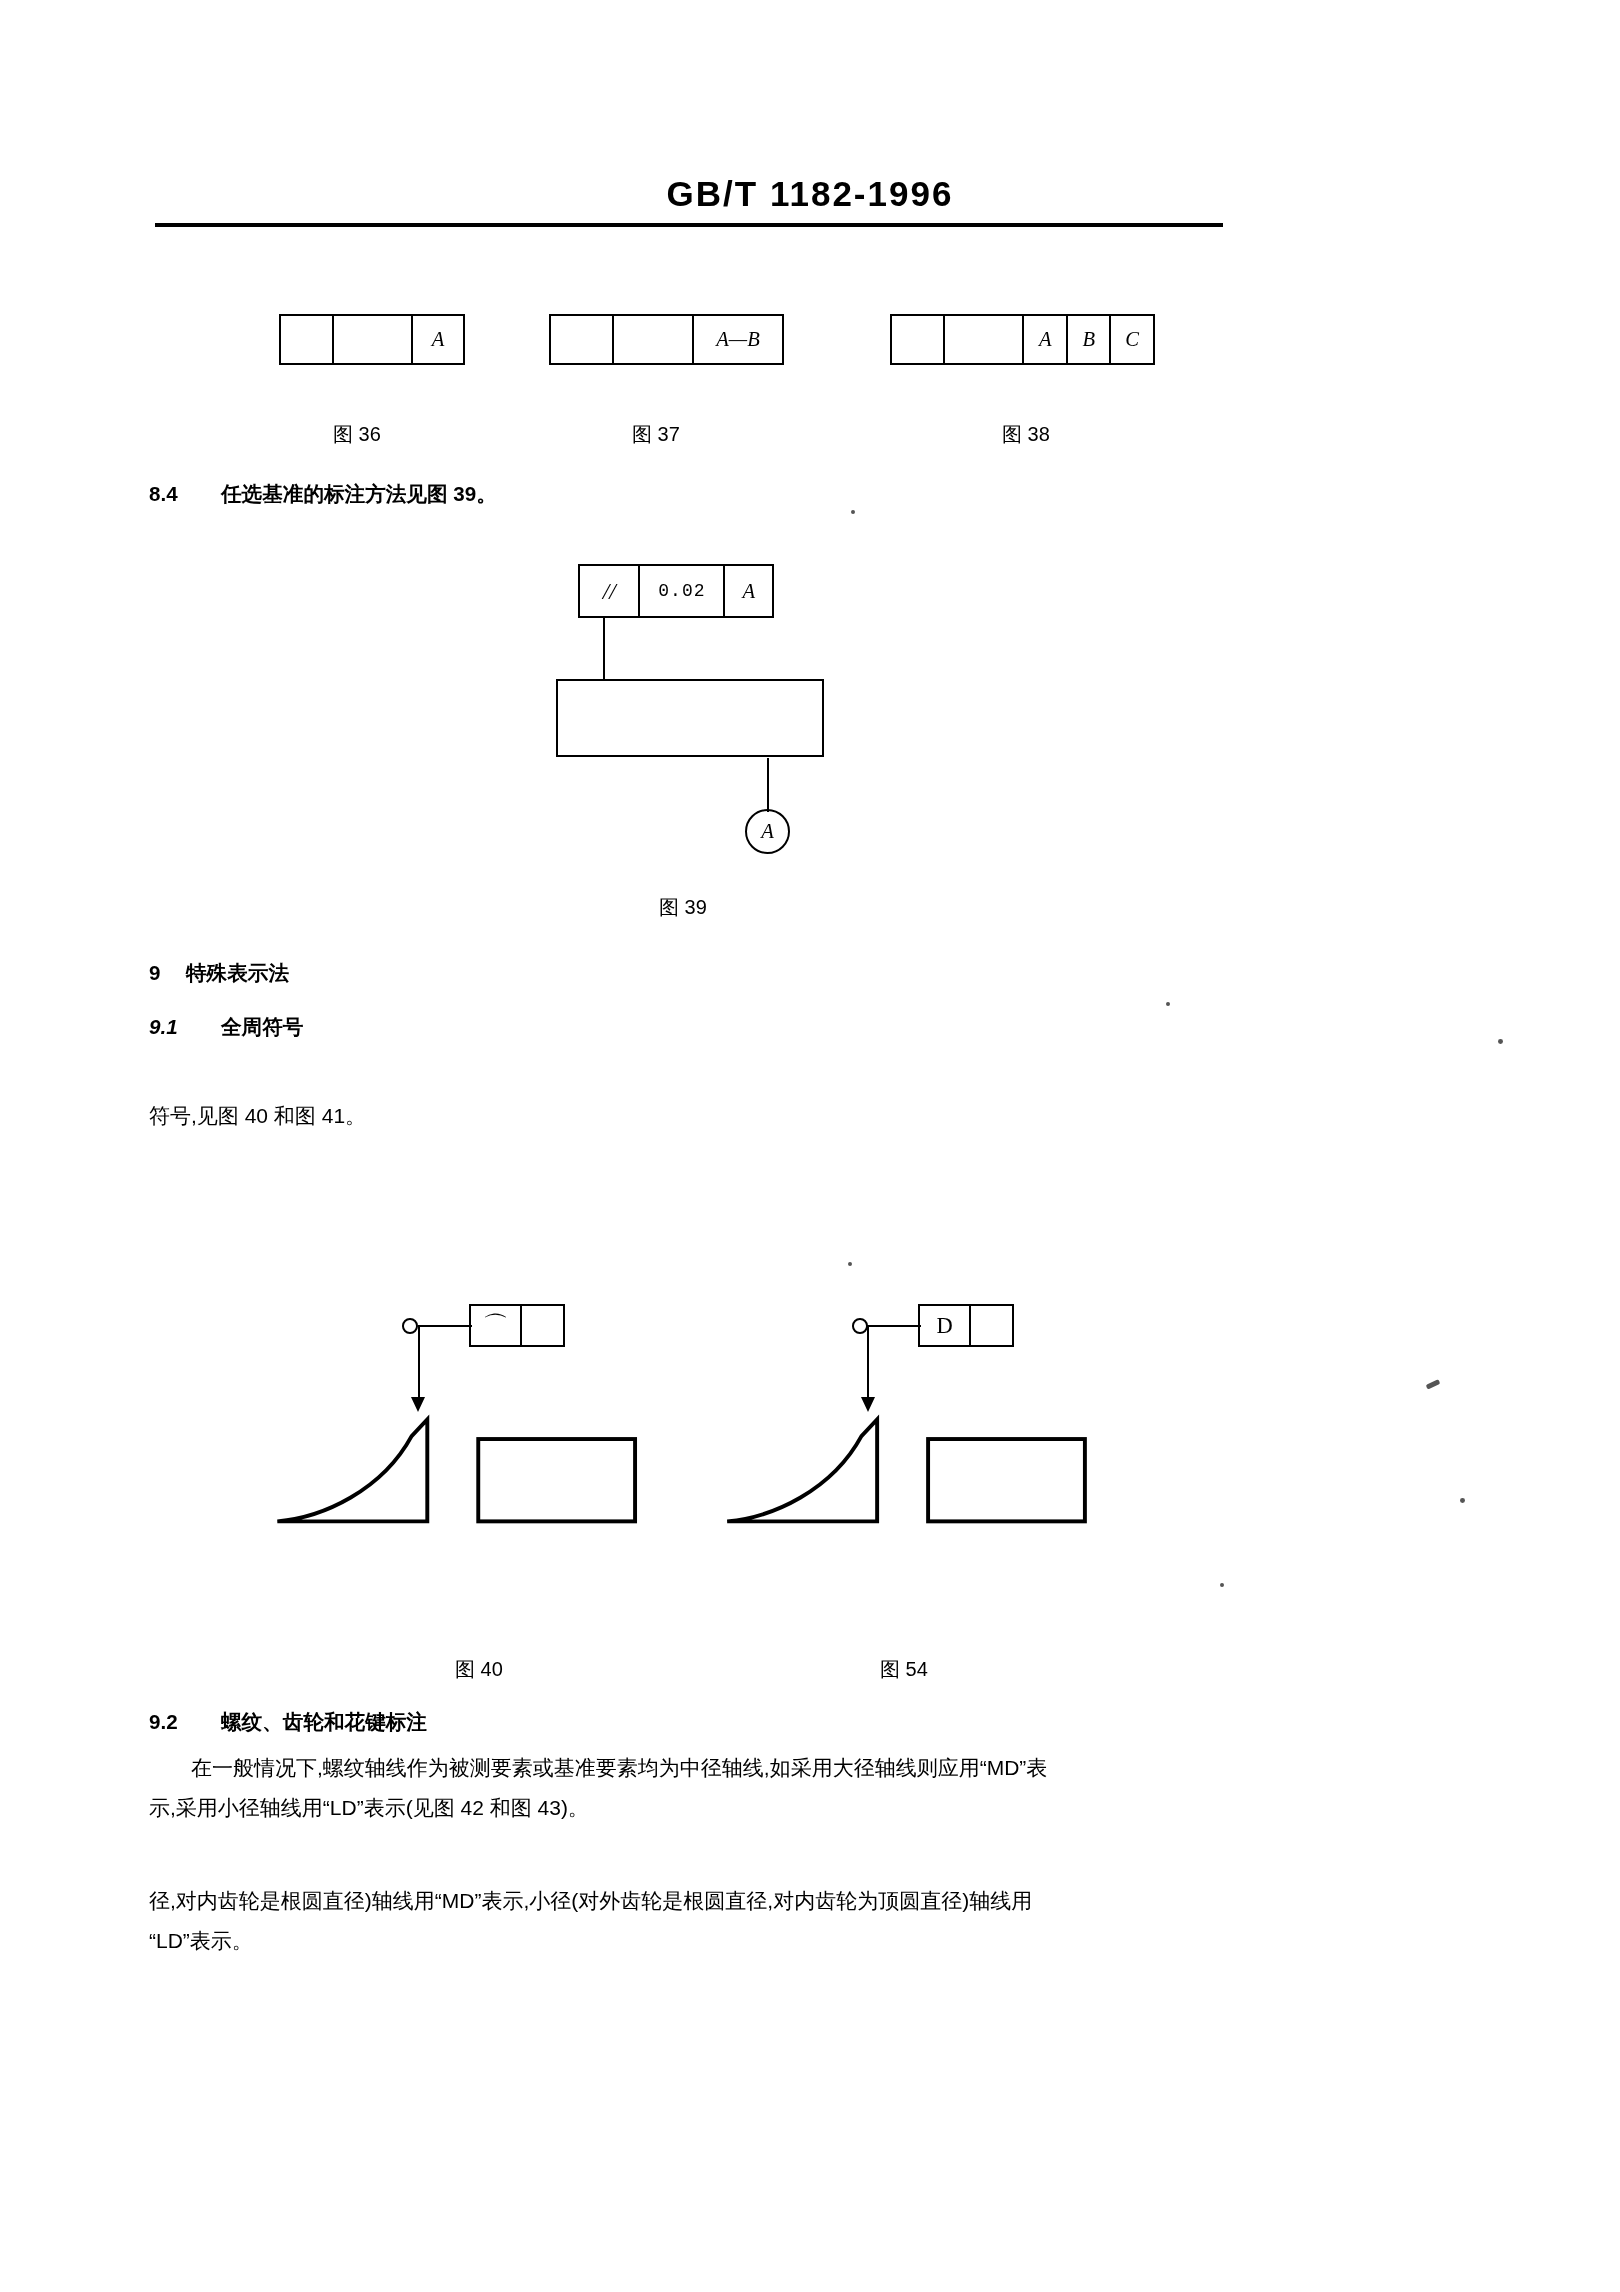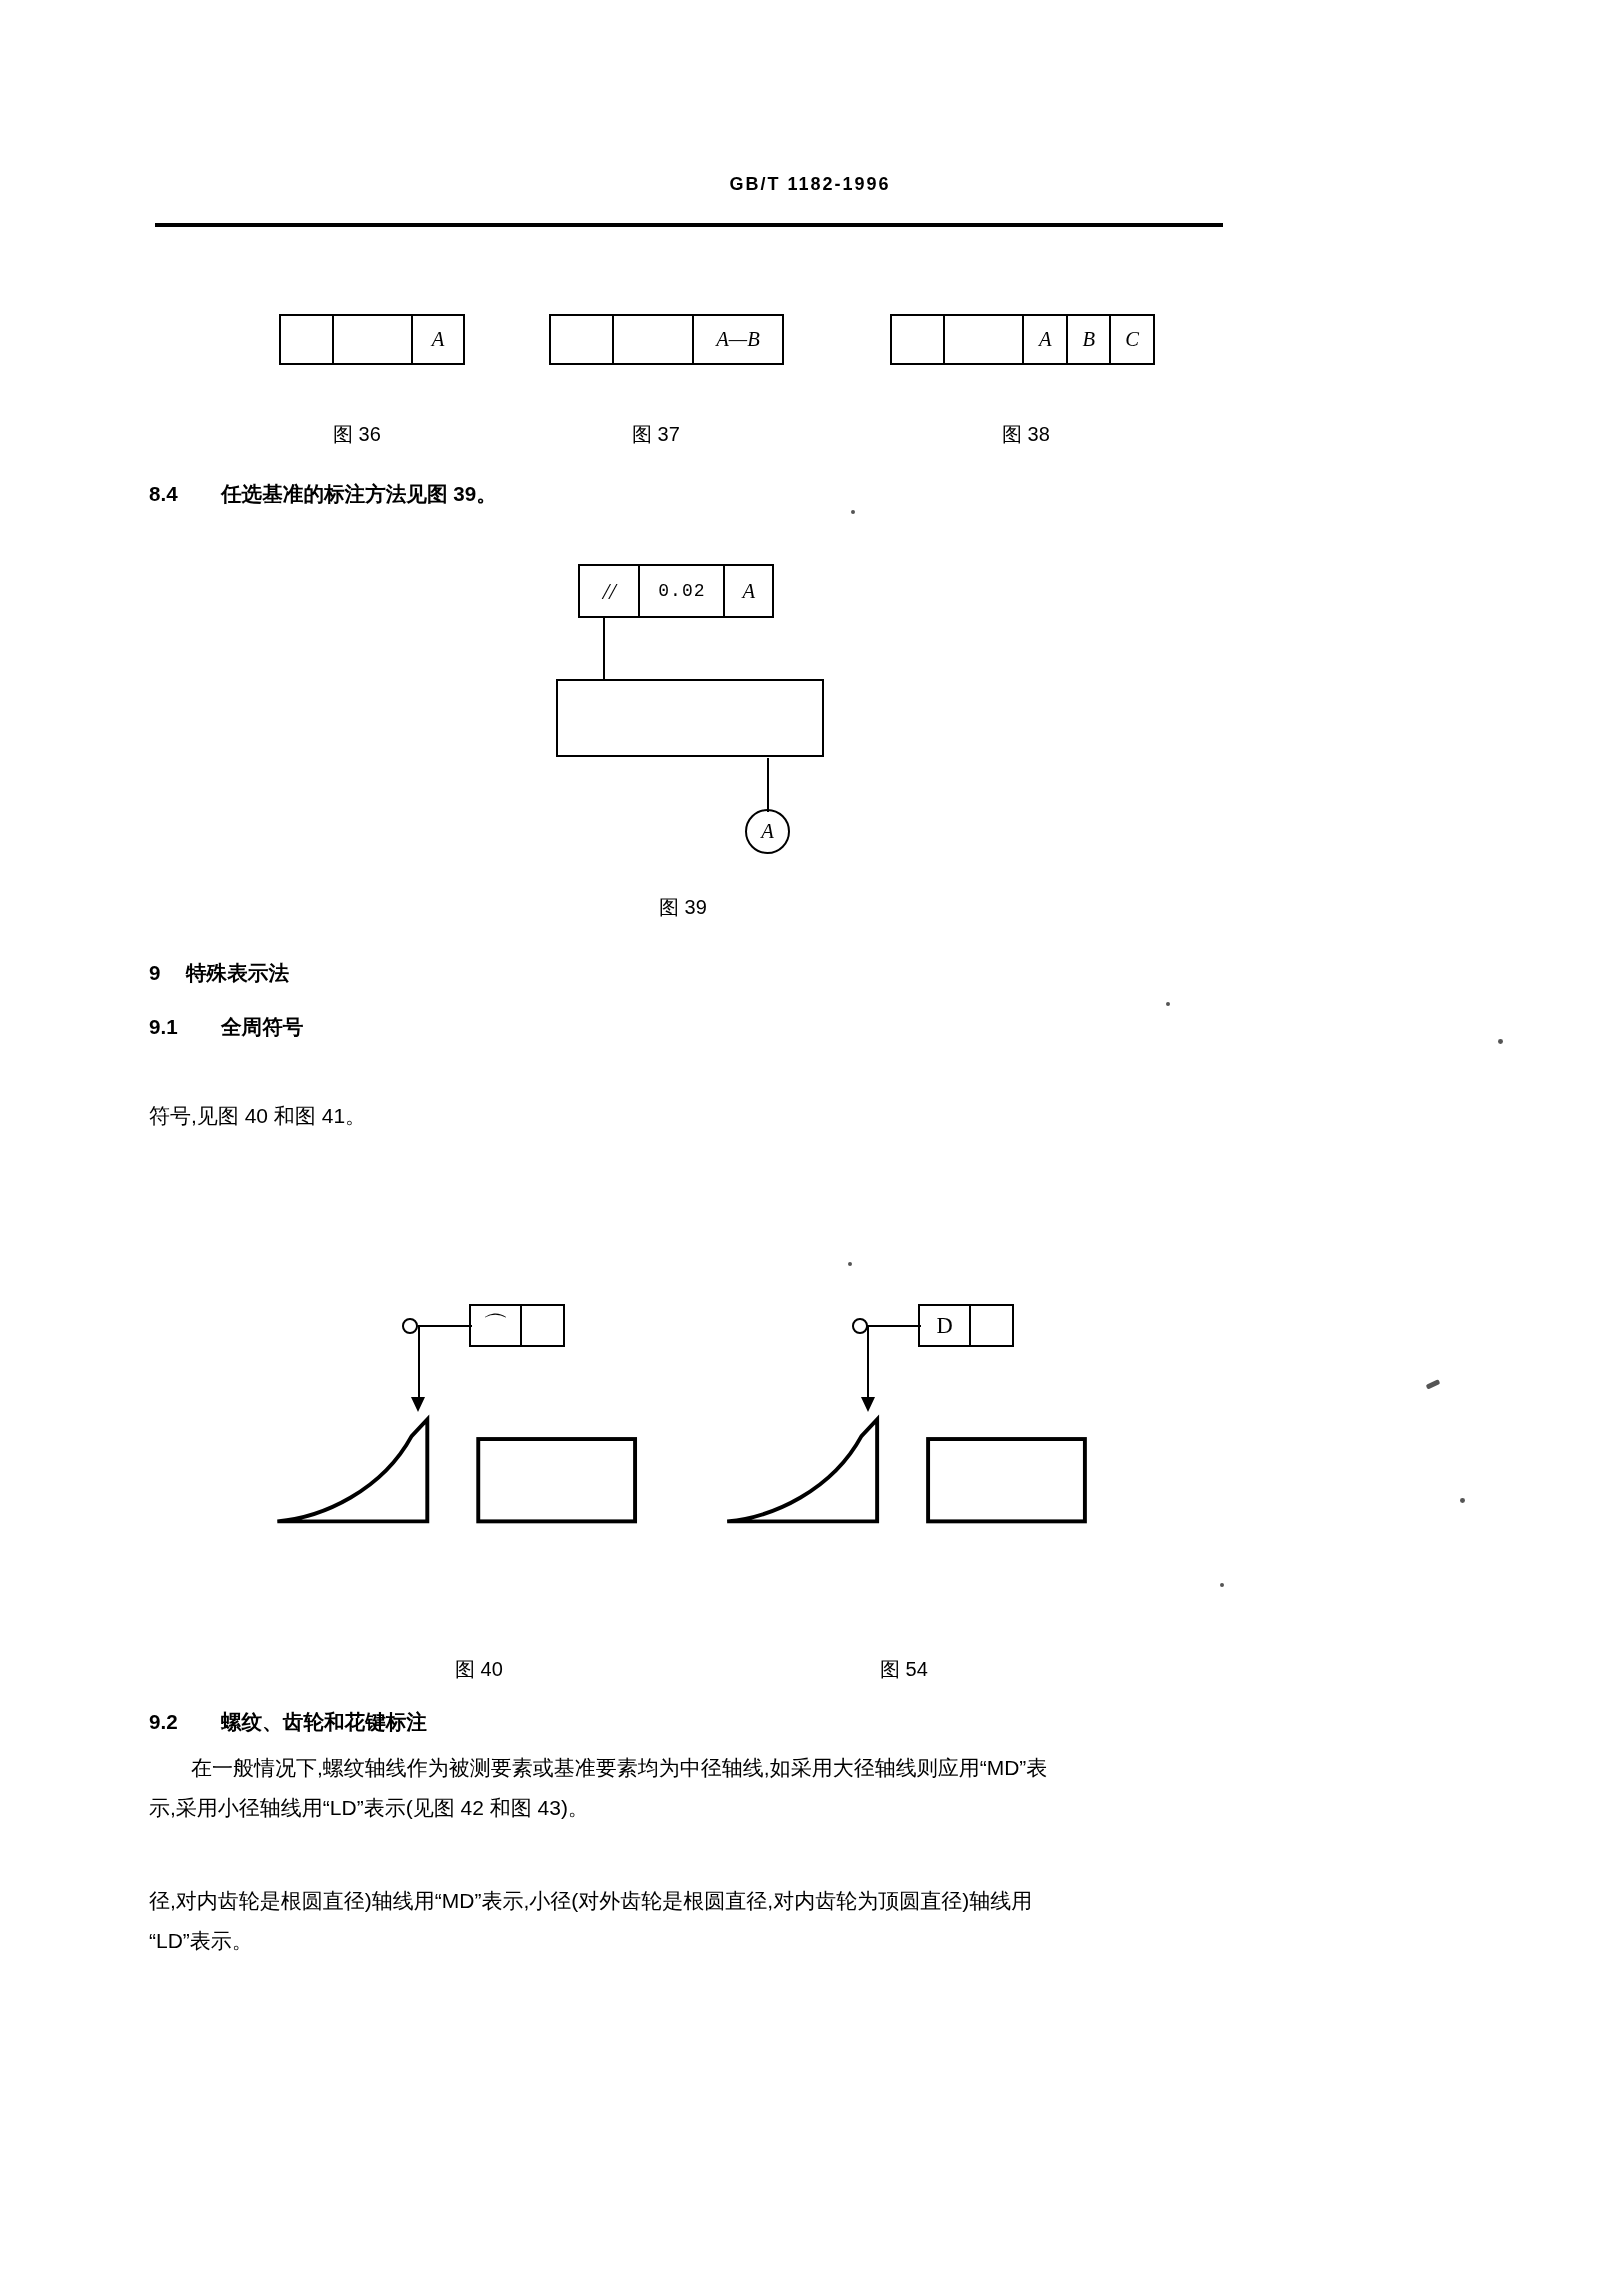--- a/index.html
+++ b/index.html
@@ -24,21 +24,21 @@
 
   
   .header-title {
     position: absolute;
     left: 0;
     top: 174px;
     width: 1620px;
     text-align: center;
     font-family: "Liberation Sans", sans-serif;
     font-weight: bold;
-    font-size: 18px;
+    font-size: 35px;
     letter-spacing: 2px;
   }
   .header-rule {
     position: absolute;
     left: 155px;
     top: 223px;
     width: 1068px;
     height: 3.9px;
     background: #000;
   }
@@ -197,21 +197,21 @@
 
   <div class="line-v" style="left:767px; top:758px; height:54px;"></div>
 
   <div class="circ" style="left:745px; top:809px; width:45px; height:45px;">A</div>
 
   <div class="figcap" style="left:659px; top:894px;">图 39</div>
 
   <div class="txt bold" style="left:149px; top:954px;">9</div>
   <div class="txt bold" style="left:186px; top:954px;">特殊表示法</div>
 
-  <div class="txt bold" style="left:149px; top:1008px;">9.1</div>
+  <div class="txt bold" style="left:149px; top:1008px;font-style:italic;">9.1</div>
   <div class="txt bold" style="left:221px; top:1008px;">全周符号</div>
 
   <div class="txt-body" style="left:149px; top:1096px;">符号,见图 40 和图 41。</div>
 
   <div class="dot" style="left:402px; top:1318px;"></div>
   <div class="line-h" style="left:418px; top:1325px; width:54px;"></div>
   <div class="frame" style="left:469px; top:1304px; width:96px; height:43px;">
     <div class="cell sym" style="width:51px; font-style:normal; font-size:25.5px;">⌒</div>
     <div class="cell" style="width:41px;"></div>
   </div>

